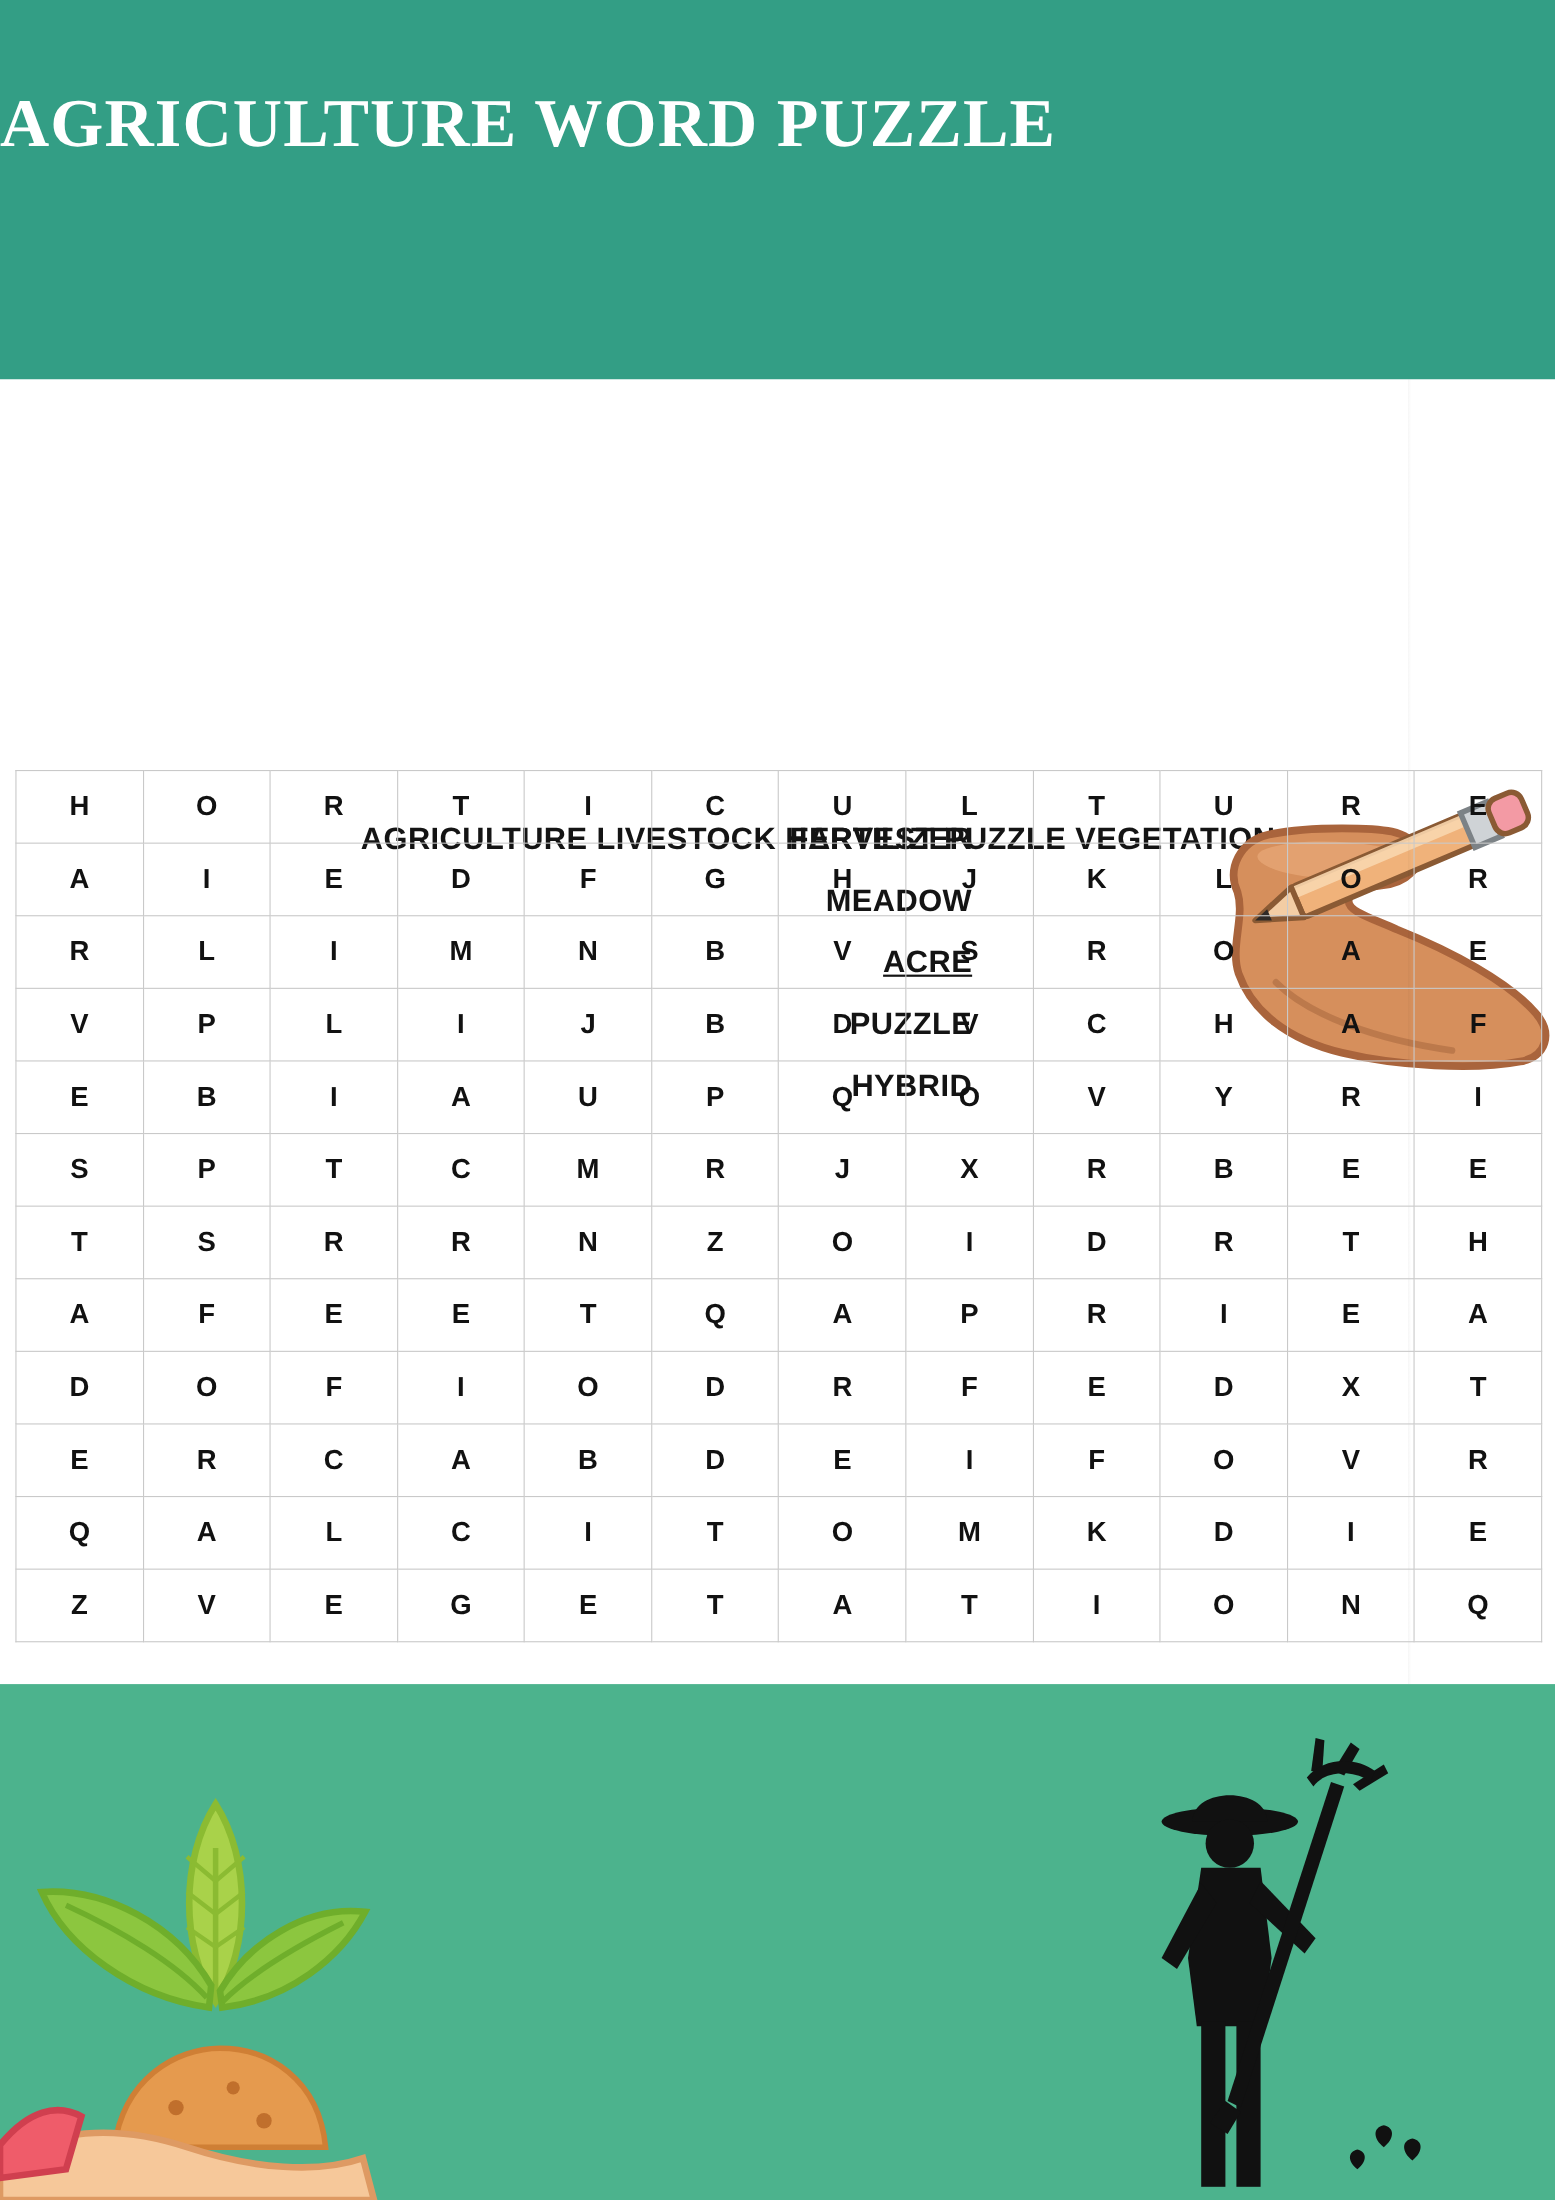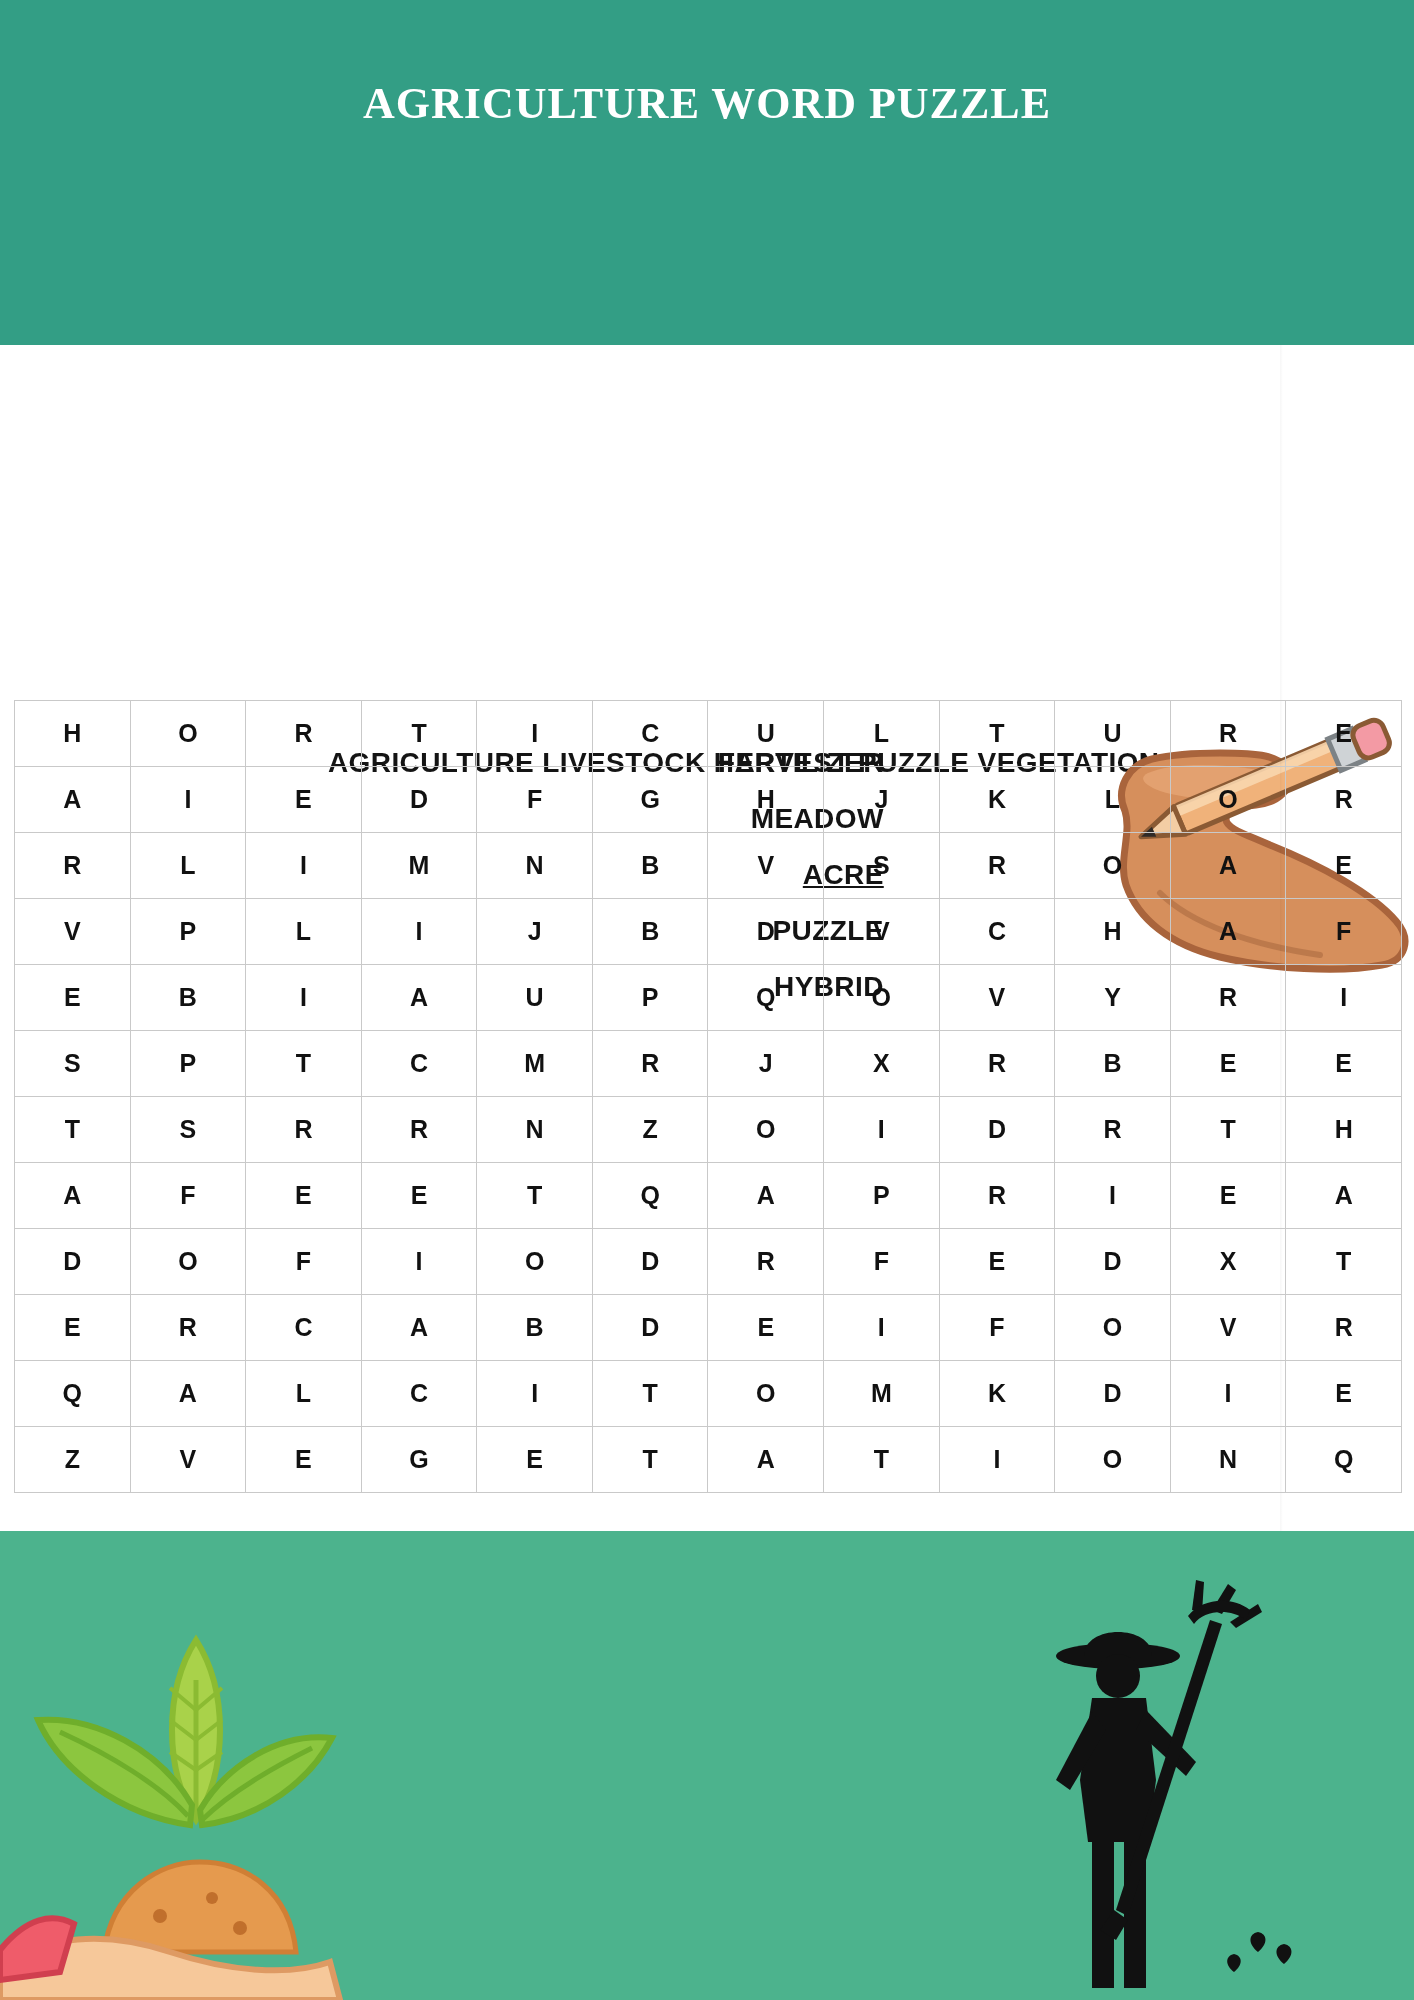--- a/index.html
+++ b/index.html
@@ -23,25 +23,25 @@
     width: 1414px;
     height: 345px;
     background: #339e85;
     box-sizing: border-box;
   }
   .header-title {
     position: absolute;
     left: 0;
     top: 78px;
     width: 1414px;
-    text-align: center;
+    text-align: left;
     color: #ffffff;
     font-family: "Liberation Serif", serif;
     font-weight: bold;
-    font-size: 44px;
+    font-size: 62px;
     letter-spacing: 1px;
   }
 
   
   .wordlist-area {
     position: absolute;
     left: 0;
     top: 345px;
     width: 1414px;
     height: 355px;

